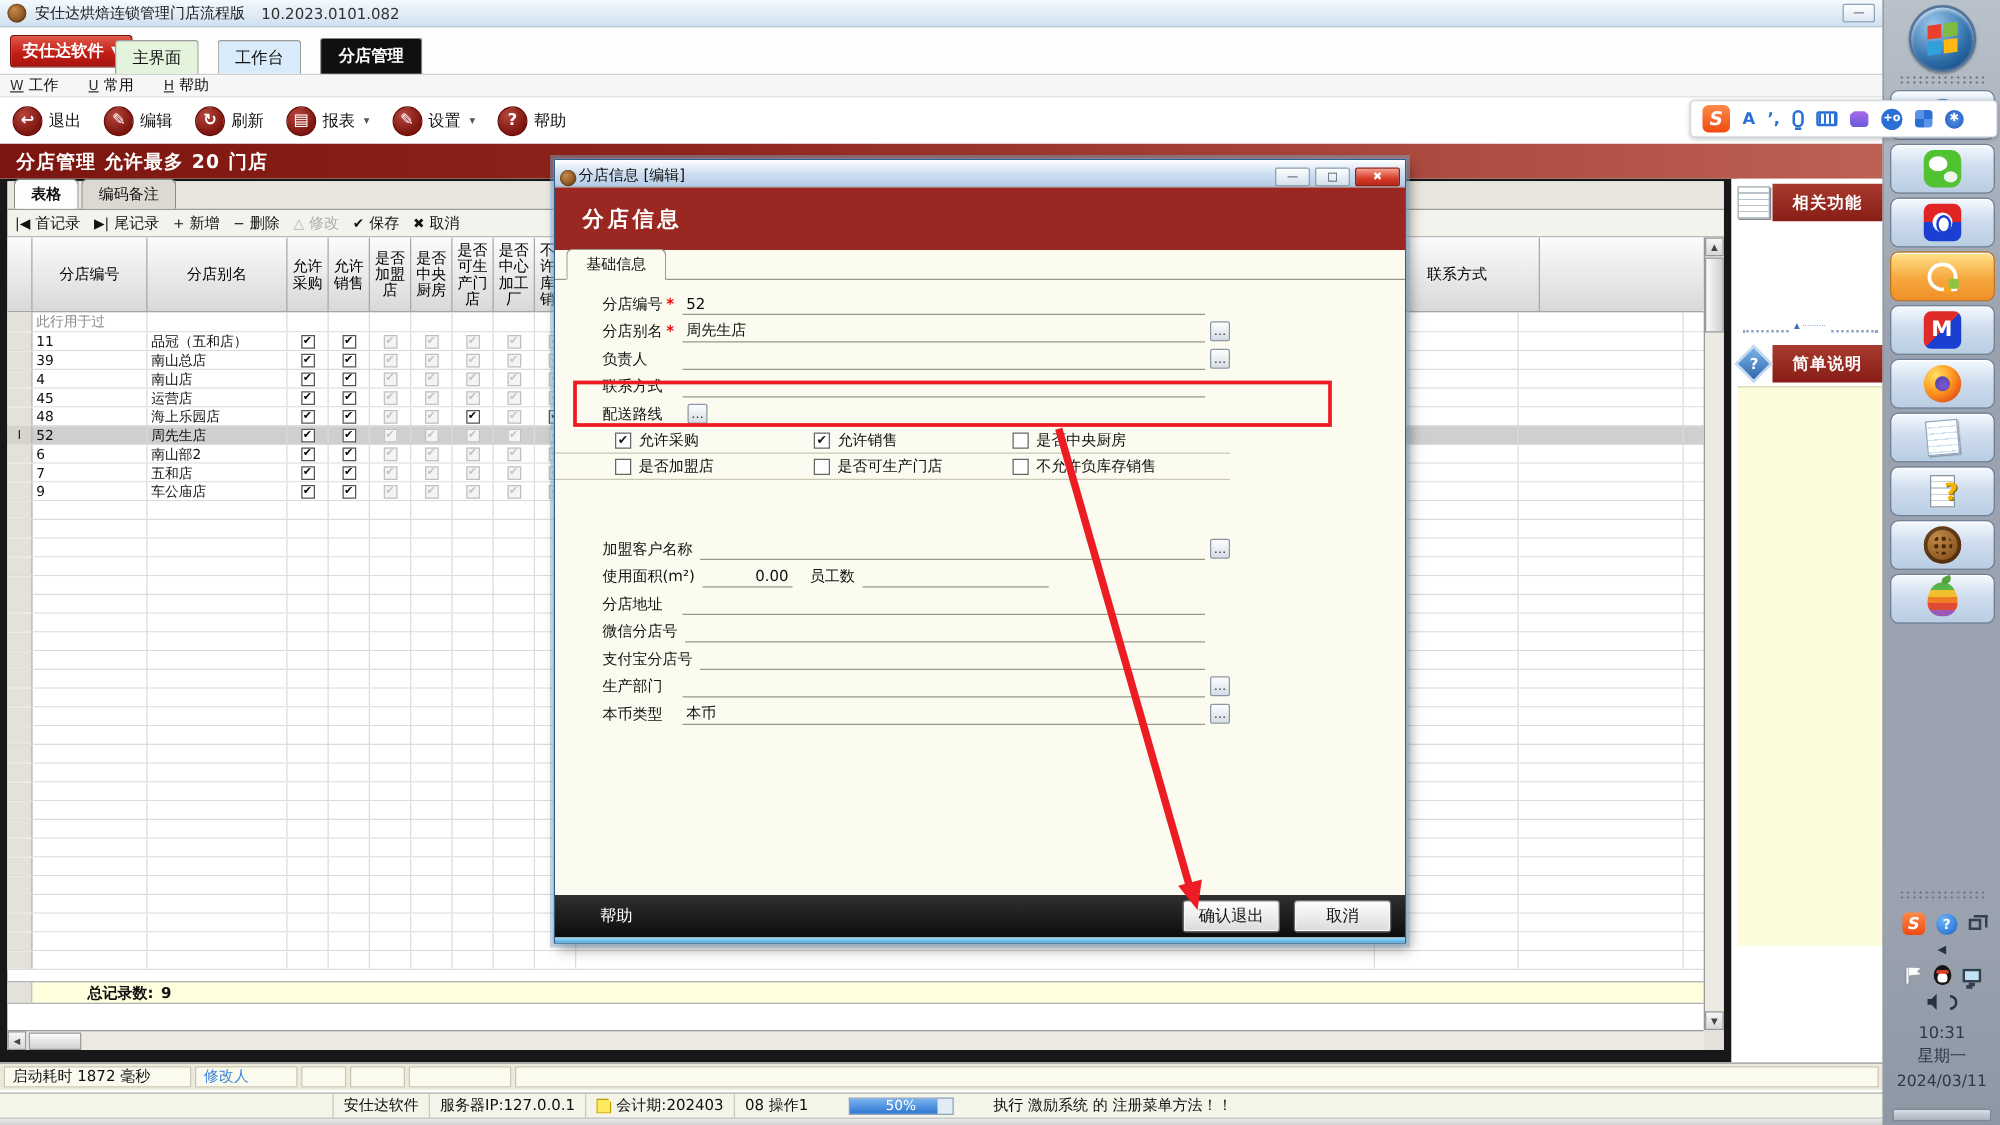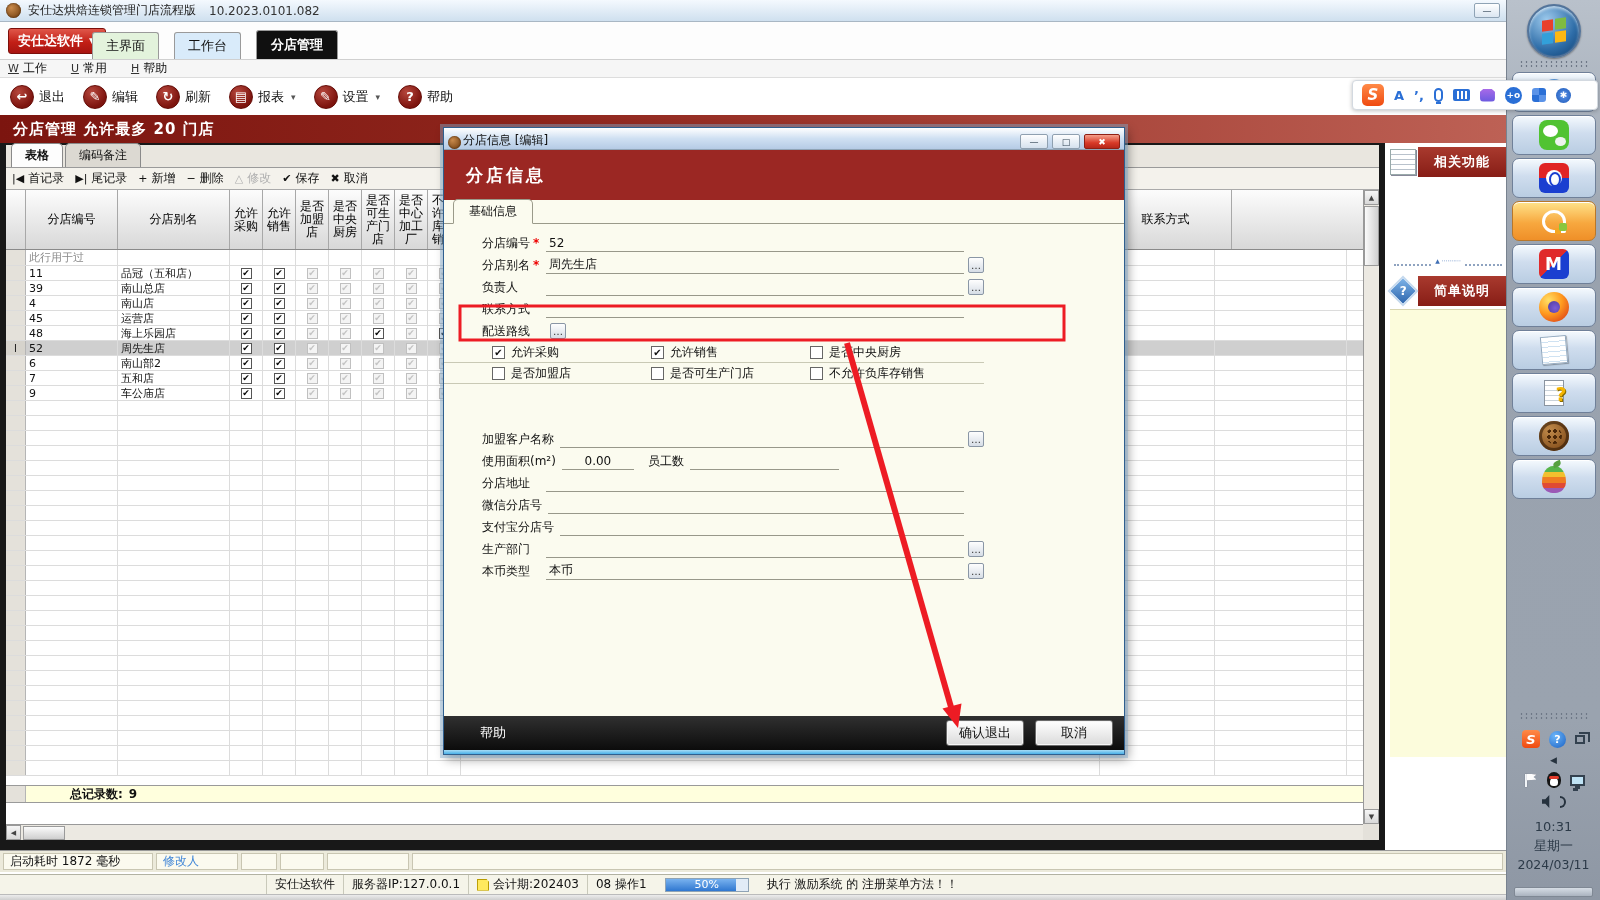--- a/index.html
+++ b/index.html
@@ -134,21 +134,21 @@
 .showdesk{position:absolute;left:7px;right:7px;bottom:3px;height:10px;border:1px solid #7f8894;border-radius:2px;background:linear-gradient(#d6dde5,#aab3bf)}
 
 .statusbar{position:absolute;left:0;top:850px;width:1506px;height:22px;background:#eceadb;border-top:1px solid #999;display:flex;gap:3px;padding:2px 3px}
 .scell{background:#fbfaef;border:1px solid #c9c6b2;display:flex;align-items:center;padding:0 6px;font-size:12px;white-space:nowrap}
 .scell.blue{color:#3f85d6}
 .scell.fill{flex:1}
 .appbar{position:absolute;left:0;top:874px;width:1506px;height:20px;background:#f5f4e9;border-top:1px solid #b2b2a2;display:flex;align-items:center;font-size:12px;color:#111}
 .acell{display:flex;align-items:center;padding:0 8px;height:100%;border-left:1px solid #c9c9ba;white-space:nowrap;gap:4px}
 .aspacer{width:266px;height:100%}
 .noteic{width:12px;height:12px;background:#ffe95e;border:1px solid #b89b00;clip-path:polygon(0 0,75% 0,100% 30%,100% 100%,0 100%)}
-.pwrap{width:84px;height:14px;border:1px solid #8fa3b5;background:#e2ecf7;position:relative;margin:0 10px}
+.pwrap{width:84px;height:14px;border:1px solid #8fa3b5;background:#e2ecf7;position:relative;margin:0 24px}
 .pfill{height:100%;width:86%;background:linear-gradient(#79b2ef,#2f77d0)}
 .plabel{position:absolute;inset:0;display:flex;align-items:center;justify-content:center;color:#fff;font-size:11px}
 .sliver{position:absolute;left:0;top:894px;width:1506px;height:6px;background:linear-gradient(#ececec,#cfcfcf);border-top:1px solid #bbb}
 
 .dialog{position:absolute;left:443px;top:127px;width:682px;height:628px;background:#fbfbef;border:1px solid #2f5f8f;box-shadow:0 0 0 3px rgba(130,170,205,.45),3px 4px 10px rgba(0,0,0,.4);z-index:30}
 .dtitle{height:22px;background:linear-gradient(#ffffff,#cfe0f2 50%,#b5cbe5);display:flex;align-items:flex-end;gap:2px;padding:0 4px;font-size:12px;border-bottom:1px solid #8fa3b5}
 .dtitle .ttxt{flex:1}
 .wb{width:28px;height:15px;border:1px solid #8fa0b0;border-radius:2px;background:linear-gradient(#fefefe,#d5e1ee);display:flex;align-items:center;justify-content:center;font-size:9px;color:#345;margin-left:2px}
 .wb.close{width:36px;background:linear-gradient(#f5a08c,#d83a28 60%,#b7271a);color:#fff;border-color:#8f1f14}
 .dbanner{height:50px;background:#9b2723;color:#fff;display:flex;align-items:center;padding-left:22px;font-size:17px;font-weight:bold;letter-spacing:3px}
@@ -157,21 +157,21 @@
 .dbody{position:relative;padding:8px 0 0 0;height:494px}
 .frow{display:flex;align-items:center;height:22px;padding-left:38px;padding-right:140px}
 .frow.dualrow{padding-right:285px}
 .flabel{min-width:64px;white-space:nowrap;padding-right:6px;font-size:12px}
 .req{color:#e00;margin-left:3px;font-weight:bold}
 .fline{flex:1;height:18px;border-bottom:1px solid #98988a;display:flex;align-items:center;padding:0 3px;font-size:12px}
 .fline.nob{margin-right:20px}
 .fline.hl{background:#ffe79c}
 .fbtn{width:16px;height:16px;border:1px solid #8a96a5;border-radius:2px;background:linear-gradient(#fefefe,#d6dde6);display:flex;align-items:center;justify-content:center;font-size:10px;color:#333;margin-left:4px;flex:none}
 .flabel2{white-space:nowrap;padding:0 6px 0 14px;font-size:12px}
-.fline.dual1{flex:none;width:72px;justify-content:center}
+.fline.dual1{flex:none;width:72px;justify-content:flex-end}
 .crow{display:flex;align-items:center;height:21px;padding-left:48px;border-bottom:1px solid #c9c9b5;margin-right:140px;margin-left:0}
 .dchk{width:159px;display:flex;align-items:center;font-size:12px}
 .dbox{width:13px;height:13px;border:1px solid #666;background:#fff;display:inline-flex;align-items:center;justify-content:center;font-size:10px;margin-right:6px;flex:none}
 .spacer44{height:44px}
 .tagbox{margin:40px 0 0 30px;width:104px;height:66px;background:#efefe3;display:flex;align-items:center;gap:8px;padding:4px 6px}
 .tagicons{display:grid;grid-template-columns:20px 26px;grid-template-rows:26px 26px;gap:2px;align-items:center}
 .ti{border:1px solid #9aa4b0;background:linear-gradient(#fff,#e2e8ee);display:flex;align-items:center;justify-content:center}
 .ti.sel{border:2px solid #3f6fb5}
 .ti-copy{width:12px;height:14px;background:#fff;border:1px solid #667;box-shadow:3px -3px 0 -1px #fff,3px -3px 0 0 #667}
 .ti-grid{width:16px;height:14px;background:#fff;border:1px solid #667;background-image:radial-gradient(#e33 1.4px,transparent 1.6px),radial-gradient(#2a2 1.4px,transparent 1.6px),radial-gradient(#36c 1.4px,transparent 1.6px);background-size:5px 5px;background-position:0 0,2px 2px,1px 1px}

